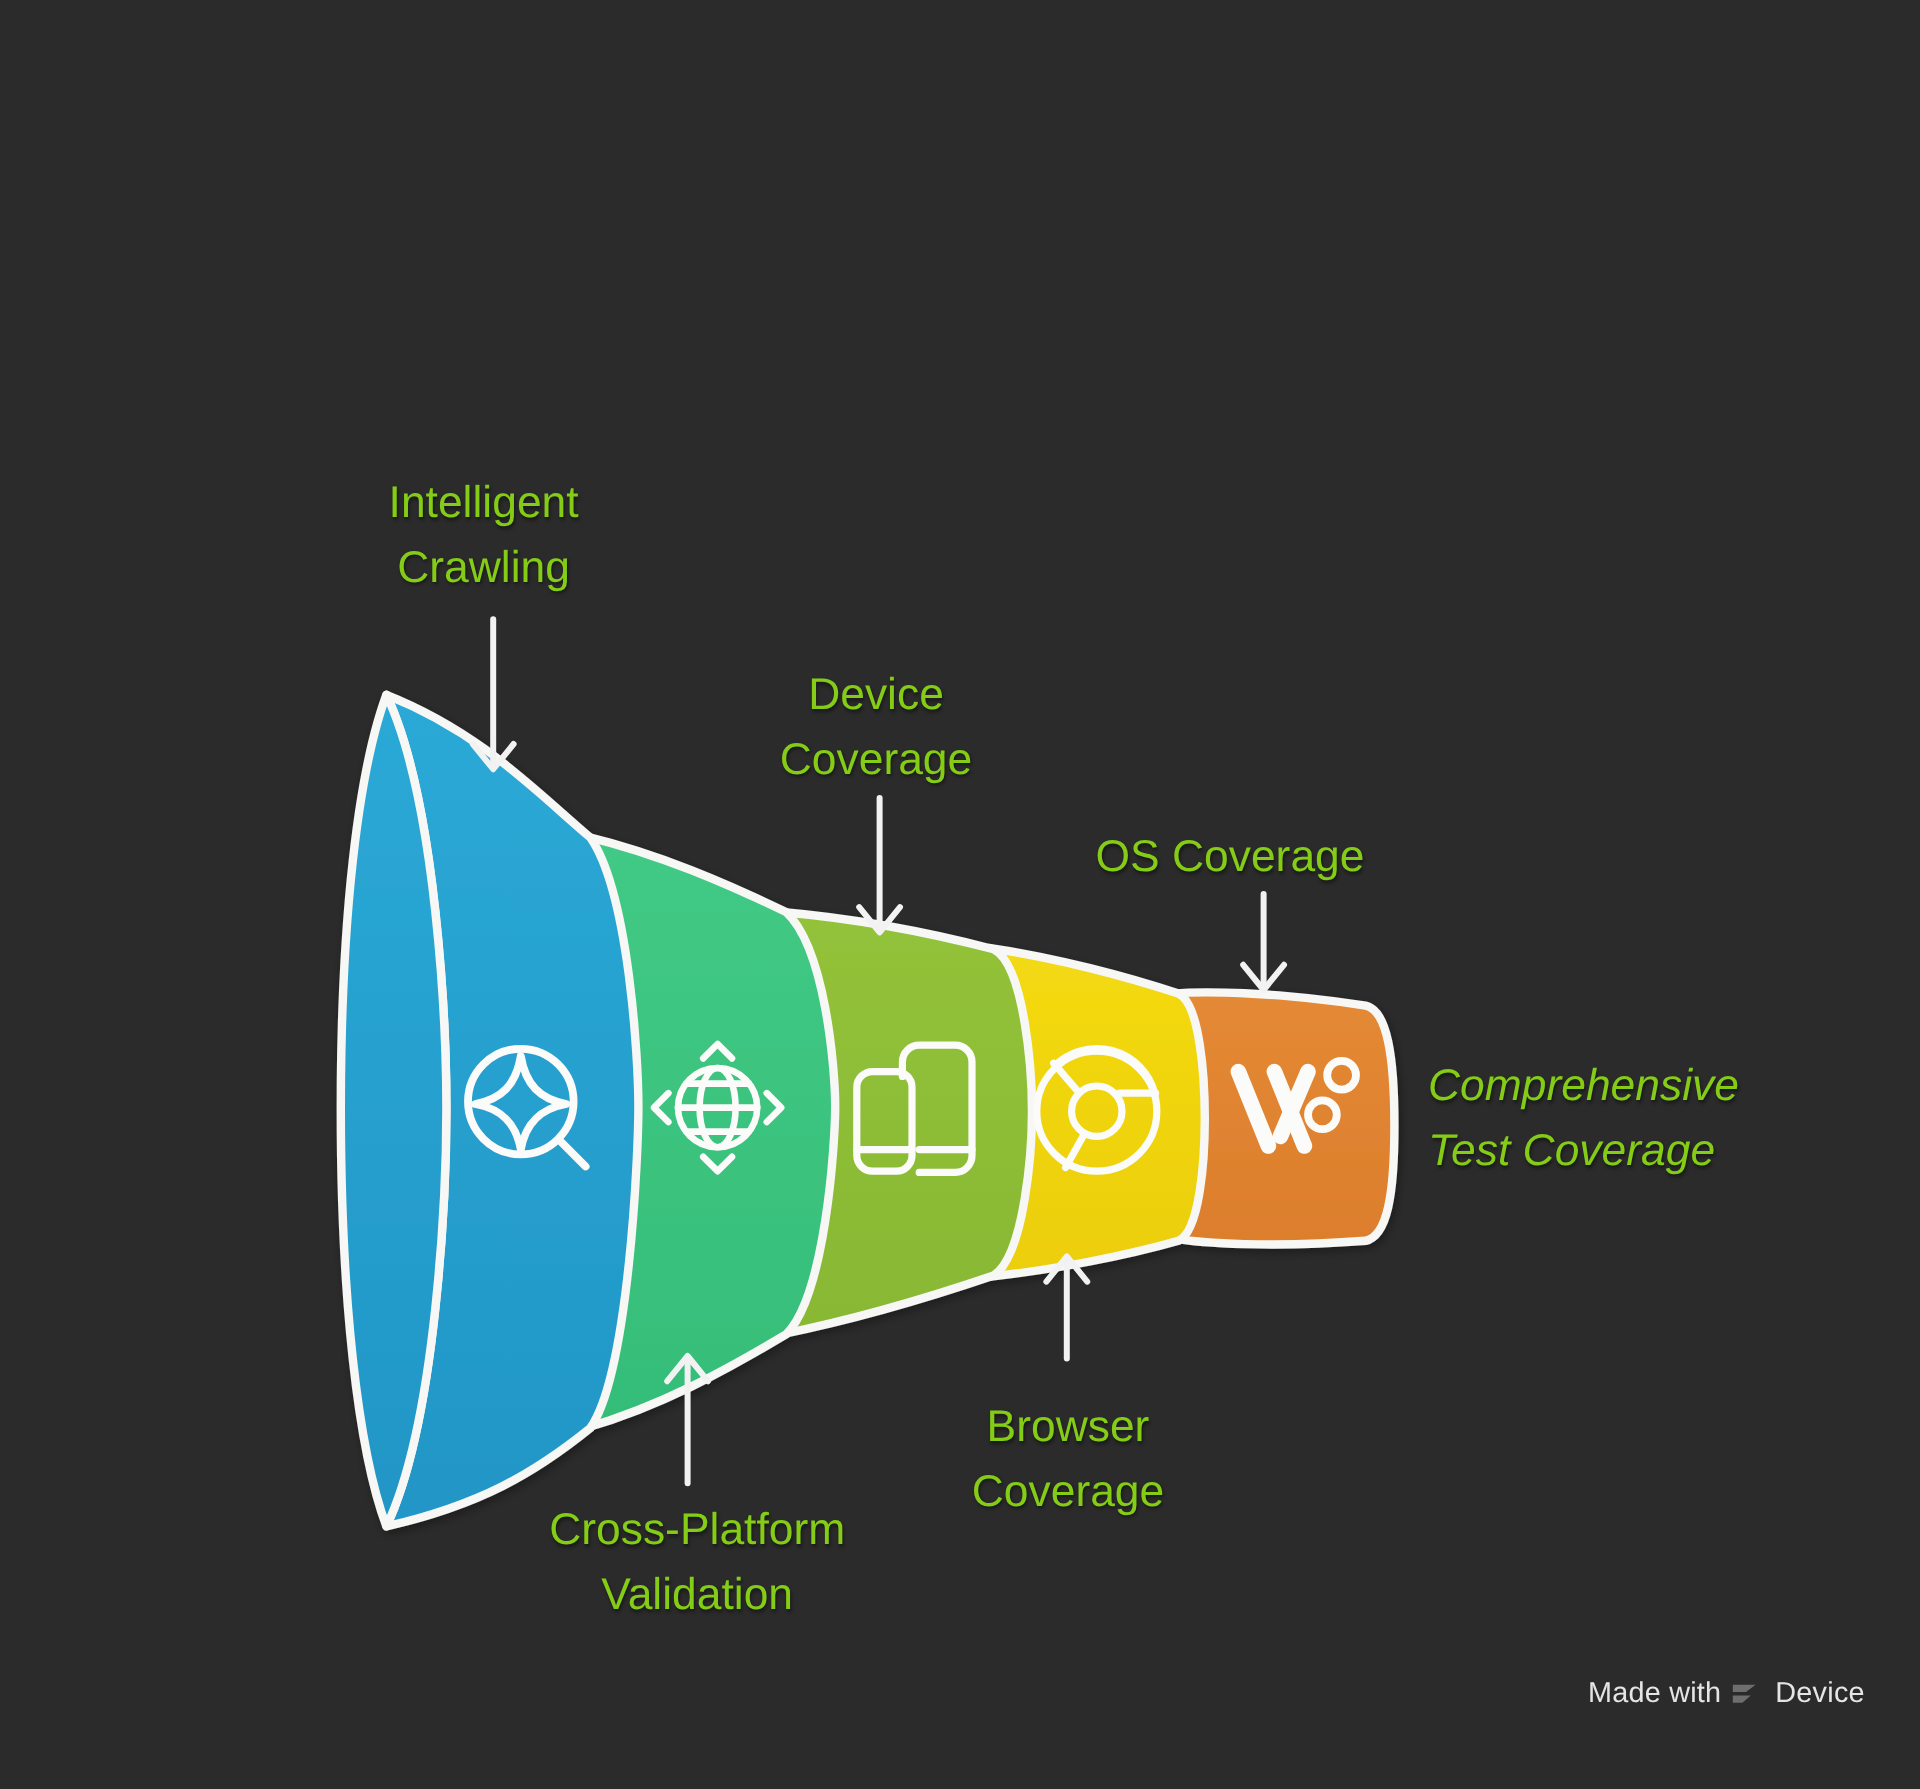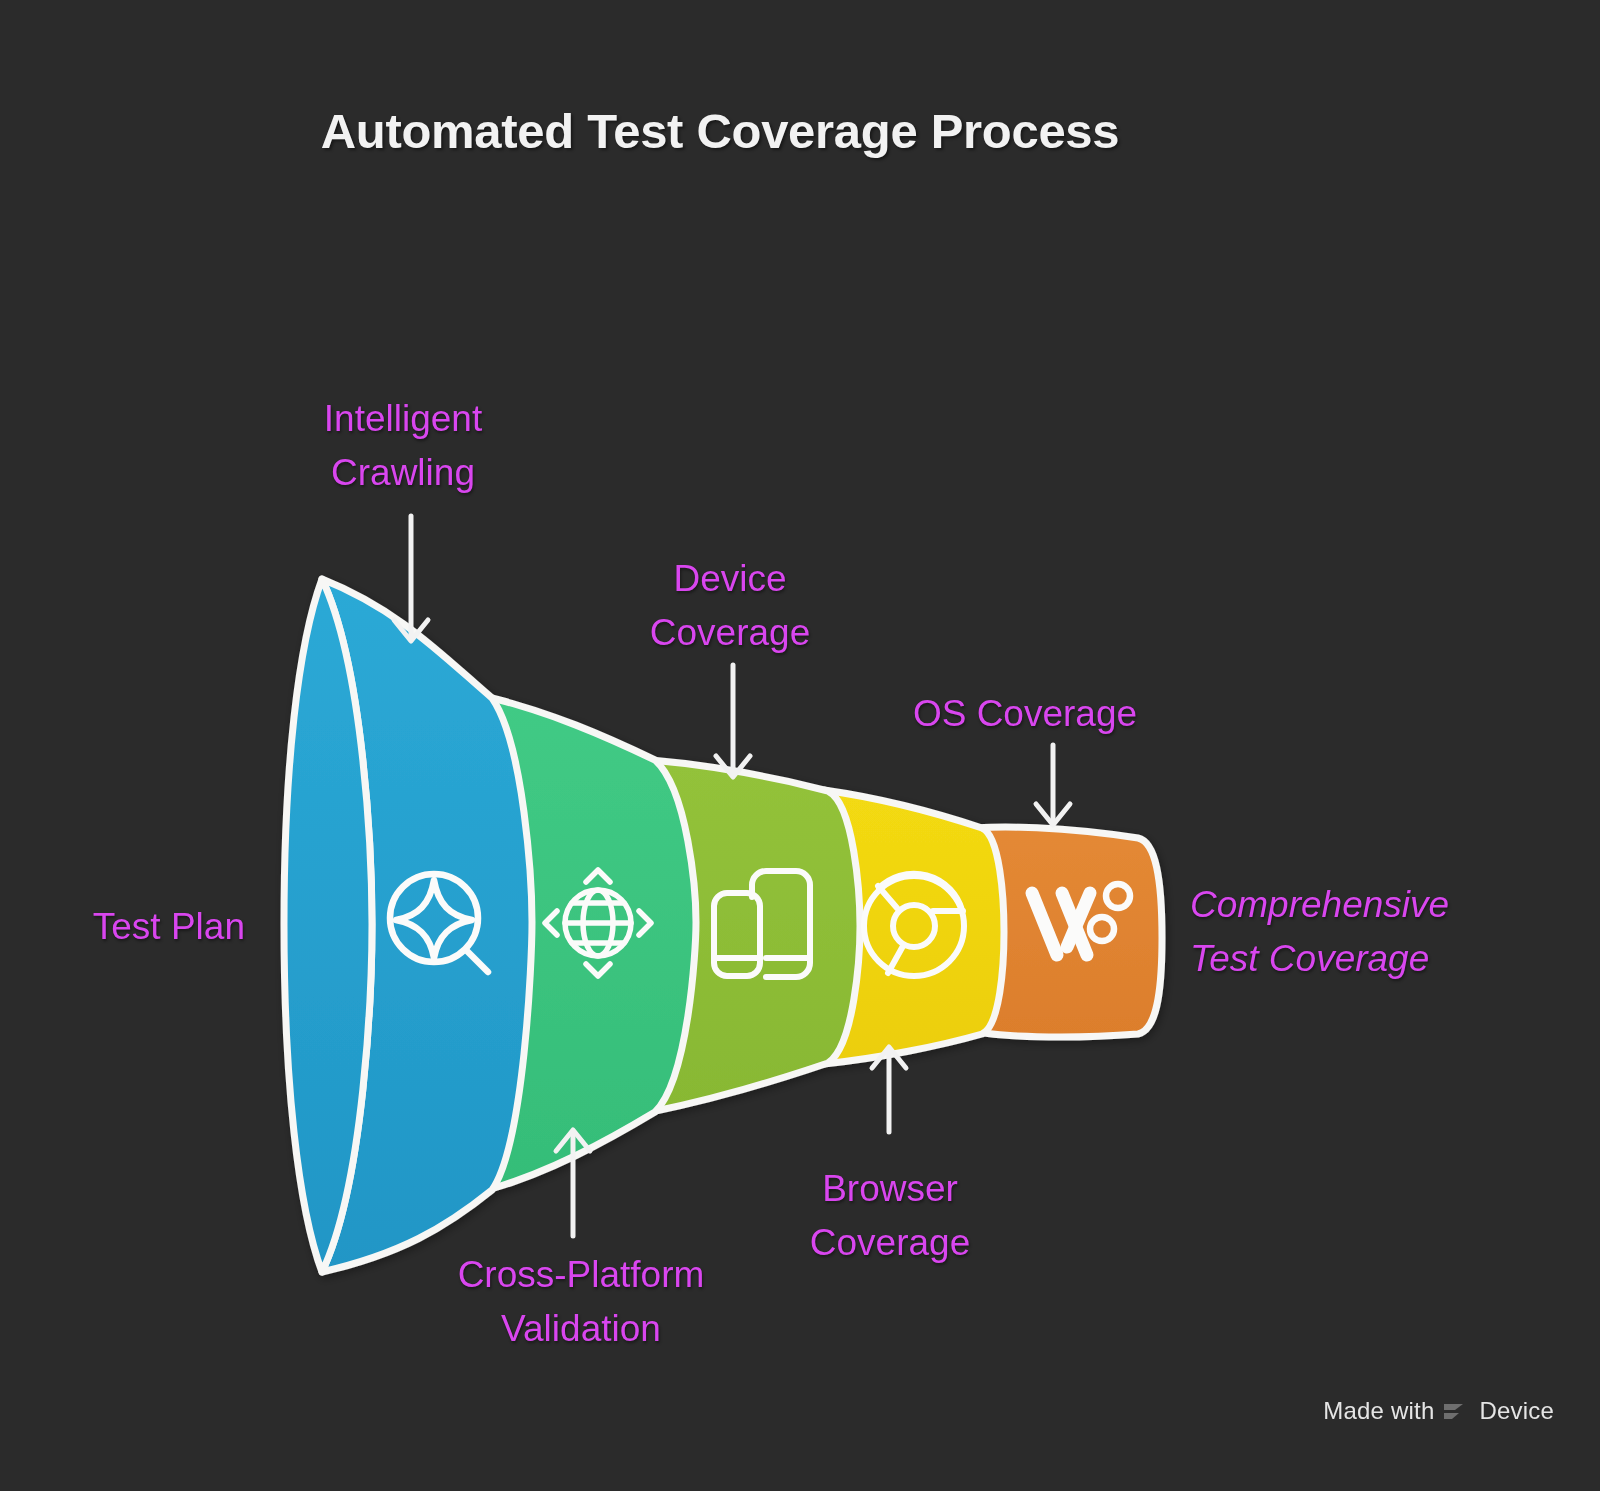--- a/index.html
+++ b/index.html
@@ -29,21 +29,21 @@
   }
   svg#funnel {
     position: absolute;
     left: 0;
     top: 0;
     width: 1600px;
     height: 1491px;
   }
   .lbl {
     position: absolute;
-    color: #d946ef;
+    color: #84cc16;
     font-size: 37px;
     line-height: 1.45;
     text-shadow: 1px 2px 3px rgba(0,0,0,0.45);
     white-space: pre-line;
   }
   .lbl.center { text-align: center; }
   .lbl.left   { text-align: left; font-style: italic; }
   .lbl.right  { text-align: right; }
 
   #lbl-intelligent  { left: 238px; top: 392px; width: 330px; }
@@ -65,21 +65,20 @@
     font-size: 24px;
     letter-spacing: 0.2px;
   }
   #watermark svg { display: block; }
 </style>
 </head>
 <body>
 
 <div id="canvas">
 
-  <div id="title">Automated Test Coverage Process</div>
 
   <svg id="funnel" viewBox="0 0 1600 1491">
     <defs>
       <linearGradient id="gBlue" x1="0" y1="0" x2="0" y2="1">
         <stop offset="0" stop-color="#2ba9d6"></stop>
         <stop offset="1" stop-color="#2196c6"></stop>
       </linearGradient>
       <linearGradient id="gGreen" x1="0" y1="0" x2="0" y2="1">
         <stop offset="0" stop-color="#41ca85"></stop>
         <stop offset="1" stop-color="#35bd78"></stop>
@@ -233,21 +232,20 @@
 Coverage</div>
 
   <div class="lbl center" id="lbl-os">OS Coverage</div>
 
   <div class="lbl center" id="lbl-cross">Cross-Platform
 Validation</div>
 
   <div class="lbl center" id="lbl-browser">Browser
 Coverage</div>
 
-  <div class="lbl right" id="lbl-testplan">Test Plan</div>
 
   <div class="lbl left" id="lbl-comp">Comprehensive
 Test Coverage</div>
 
   <div id="watermark">
     <span>Made with</span>
     <span>
       <svg width="27" height="22" viewBox="0 0 27 22">
         <path d="M1 4 L20 4 L12 10 L1 10 Z" fill="#6e6e6e"></path>
         <path d="M1 13 L16 13 L9 19 L1 19 Z" fill="#6e6e6e"></path>

